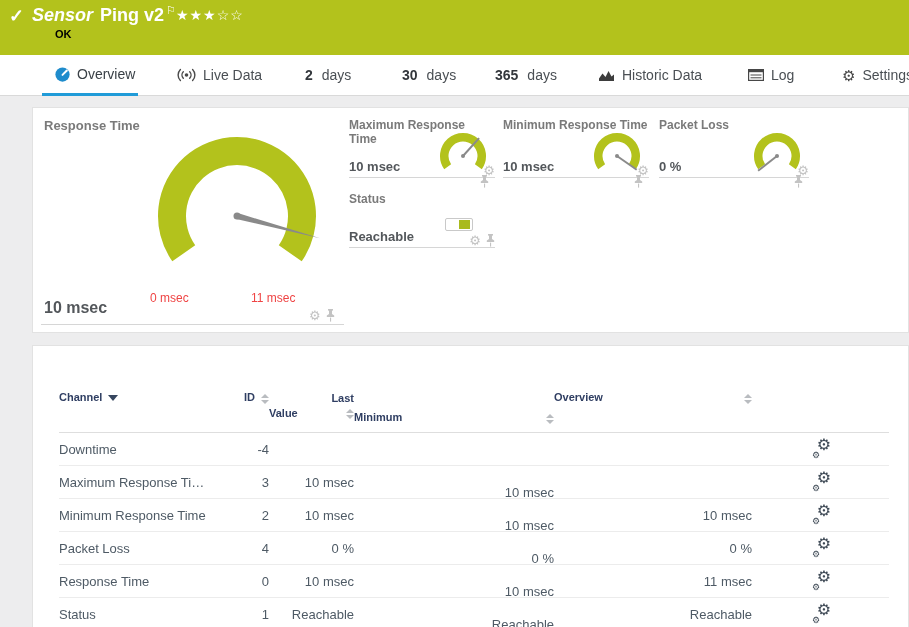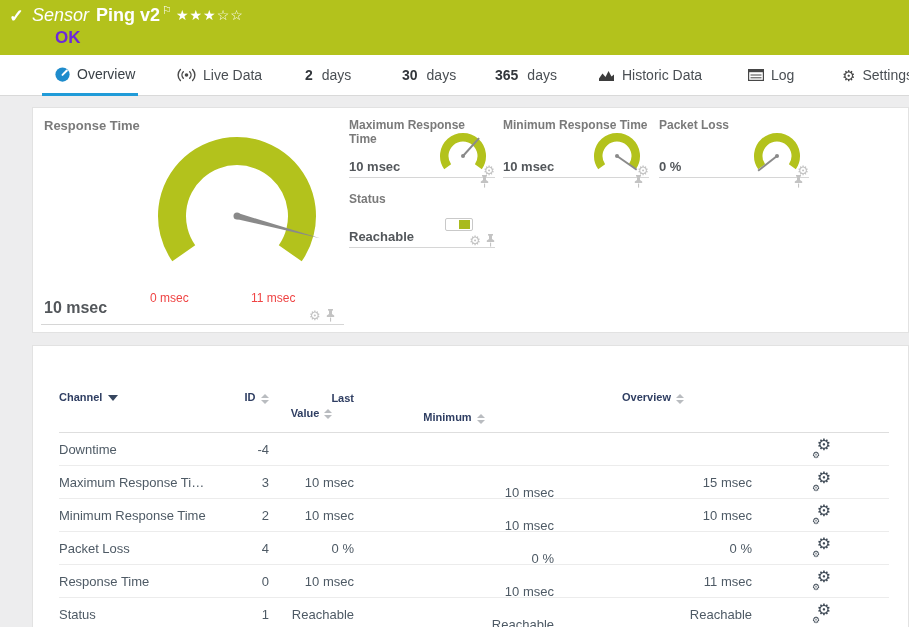--- a/index.html
+++ b/index.html
@@ -7,25 +7,25 @@
   body {
     position:relative; overflow:hidden;
     background:#ededee;
     font-family:"Liberation Sans", sans-serif;
     color:#4e5a65;
   }
   
   .topbar { position:absolute; left:0; top:0; width:909px; height:55px; background:#b3c21c; }
   .check { position:absolute; left:9px; top:5px; color:#fff; font-size:18px; font-weight:bold; }
   .titlerow { position:absolute; left:32px; top:4px; color:#fff; font-size:18px; white-space:nowrap; }
-  .kind { font-style:italic; margin-right:7px; }
+  .kind { font-style:italic; margin-right:7px;font-weight:bold; }
   .sname { font-weight:bold; }
   .flag { font-size:11px; vertical-align:7px; margin-left:2px; font-weight:normal; }
   .stars { position:absolute; left:176px; top:7px; color:#fff; font-size:14px; letter-spacing:1px; white-space:nowrap; }
-  .ok { position:absolute; left:55px; top:28px; color:#6d28d9; font-size:17px; font-weight:bold; }
+  .ok { position:absolute; left:55px; top:28px; color:#000000; font-size:11px; font-weight:bold; }
 
   
   .tabbar { position:absolute; left:0; top:55px; width:909px; height:41px; background:#fff; border-bottom:1px solid #d9d9d9; }
   .tab { position:absolute; top:0; height:40px; display:flex; align-items:center; gap:7px; font-size:14px; color:#4a4f54; cursor:pointer; white-space:nowrap; }
   .tab b { color:#33373c; margin-right:2px; }
   .tab.active { left:42px; padding:0 3px 0 13px; border-bottom:3px solid #209bd8; height:41px; color:#3a4147; }
   .tab .gearchar { font-size:15px; color:#474747; line-height:1; }
 
   
   .panel { position:absolute; background:#fff; border:1px solid #e2e2e2; }
@@ -63,21 +63,21 @@
   
   .t-inner { margin:0 19px 0 26px; }
   .t-head { display:flex; align-items:flex-start; padding:45px 0 8px; border-bottom:1px solid #dedede; color:#2f3e62; font-weight:bold; font-size:11px; }
   .t-row  { display:flex; align-items:center; height:33px; border-bottom:1px solid #ececec; font-size:13px; color:#4e5a65; }
   .c-channel { width:185px; display:flex; align-items:center; gap:6px; }
   .c-id   { width:25px;  text-align:right; }
   .c-last { width:85px;  text-align:right; }
   .c-min  { width:200px; text-align:right;margin-top:20px; }
   .c-max  { width:198px; text-align:right; }
   .c-gear { flex:1; display:flex; justify-content:flex-end; padding-right:58px; }
-  .hcell { display:inline-flex; justify-content:center; align-items:flex-start; gap:5px; }
+  .hcell { display:inline-flex; justify-content:space-between; align-items:flex-start; gap:5px; }
   .sort { display:inline-flex; flex-direction:column; gap:2px; margin-top:3px; }
   .sort i { width:0; height:0; border-left:4px solid transparent; border-right:4px solid transparent; }
   .sort .up { border-bottom:4px solid #b9bcc0; }
   .sort .dn { border-top:4px solid #b9bcc0; }
   .desc { width:0; height:0; border-left:5px solid transparent; border-right:5px solid transparent; border-top:6px solid #37465f; margin-top:2px; }
   .lastcol div { line-height:15px; }
   .chgear { position:relative; width:19px; height:18px; color:#3f4a56; cursor:pointer; }
   .chgear .g1 { position:absolute; right:0; top:-3px; font-size:16px; line-height:1; }
   .chgear .g2 { position:absolute; left:0; bottom:-2px; font-size:9px; line-height:1; }
 </style>
@@ -293,21 +293,20 @@
             <span class="g2">⚙</span>
           </span>
         </div>
     </div>
 
     <div class="t-row">
       <div class="c-channel">Maximum Response Ti…</div>
       <div class="c-id">3</div>
       <div class="c-last">10 msec</div>
       <div class="c-min">10 msec</div>
-      <div class="c-max">15 msec</div>
       <div class="c-gear">
           <span class="chgear">
             <span class="g1">⚙</span>
             <span class="g2">⚙</span>
           </span>
         </div>
     </div>
 
     <div class="t-row">
       <div class="c-channel">Minimum Response Time</div>

